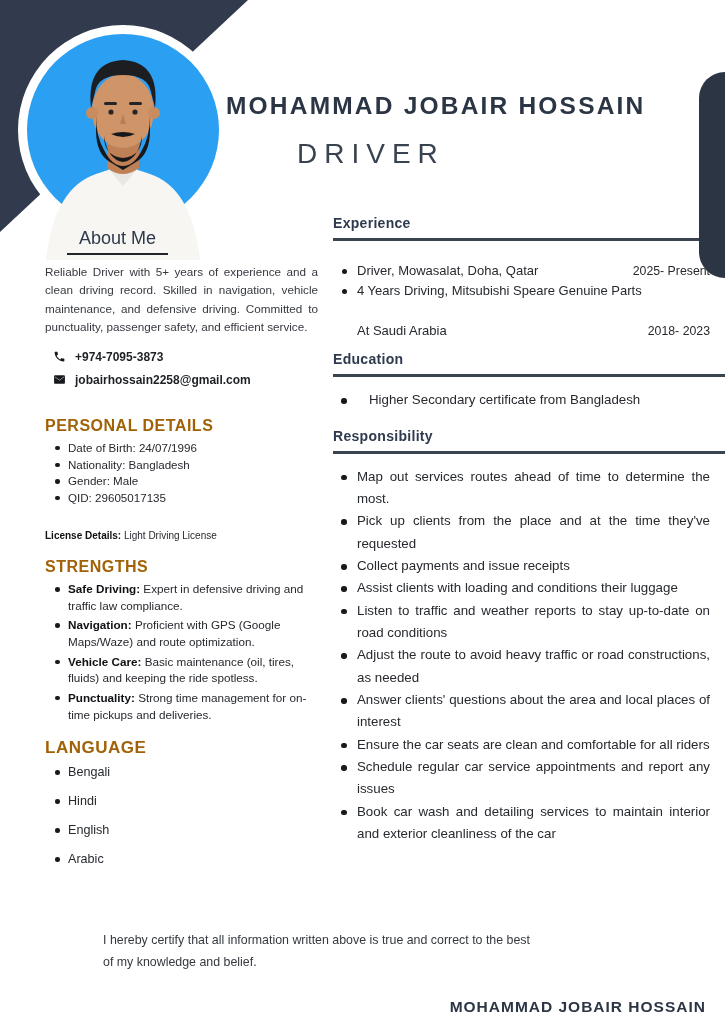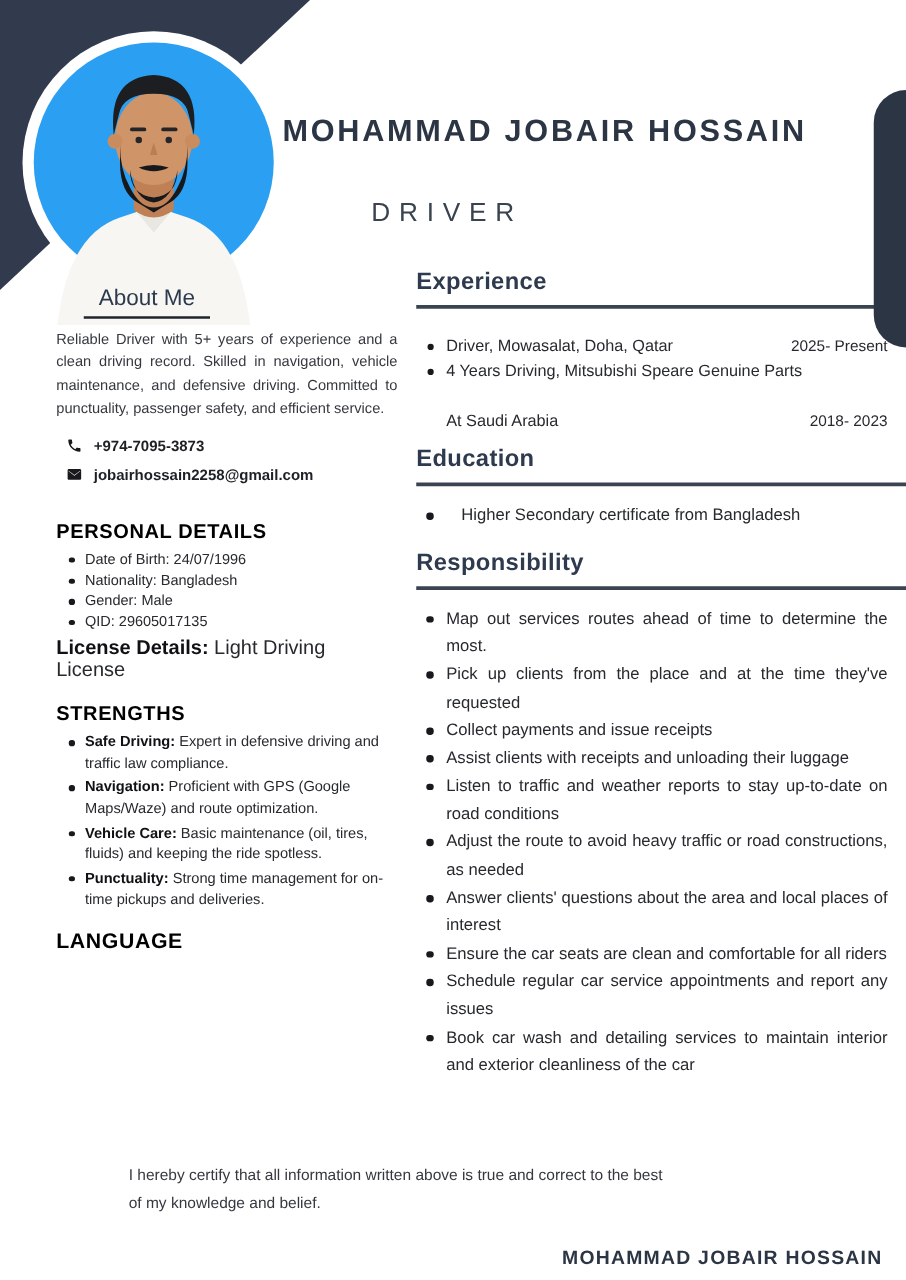--- a/index.html
+++ b/index.html
@@ -20,55 +20,55 @@
     position:absolute;right:0;top:72px;width:26px;height:206px;
     background:#2c3544;border-radius:26px 0 0 26px;z-index:3;
   }
   .photo-wrap{position:absolute;left:8px;top:18px;width:230px;height:242px;z-index:2;}
   
   .name{
     position:absolute;left:226px;top:92px;width:480px;
     font-size:24.5px;font-weight:800;letter-spacing:2.2px;color:#2b3544;z-index:2;
   }
   .role{
-    position:absolute;left:297px;top:159px;
-    font-size:21px;font-weight:400;letter-spacing:7px;color:#39434f;z-index:2;
+    position:absolute;left:297px;top:138px;
+    font-size:28px;font-weight:400;letter-spacing:7px;color:#39434f;z-index:2;
   }
   
   .left-col{position:absolute;left:45px;top:228px;width:273px;z-index:2;}
   .about-heading{
     width:fit-content;margin:0 0 8px 22px;padding:0 12px 4px 12px;
     font-size:18px;font-weight:400;color:#2c3a4c;
     border-bottom:2.5px solid #20242b;
   }
   .about-text{
     margin:0;font-size:11.7px;line-height:1.58;text-align:justify;color:#35393f;
   }
   .contact{margin-top:13px;text-align:center;}
   .contact-row{display:flex;align-items:center;gap:9px;margin:0 0 9px 8px;}
   .contact-row .txt{font-size:12px;font-weight:700;color:#1d2025;}
   .cicon{width:13px;height:13px;flex:0 0 13px;display:inline-flex;}
-  .sec-h{margin:30px 0 5px 0;font-size:16px;font-weight:800;letter-spacing:.5px;color:#000000;}
+  .sec-h{margin:30px 0 5px 0;font-size:16px;font-weight:800;letter-spacing:.5px;color:#a16207;}
   ul.plain{list-style:none;margin:0;padding:0;}
   ul.plain li{
     position:relative;padding-left:23px;font-size:11.6px;line-height:1.43;color:#26292e;
   }
   ul.plain li::before{
     content:"";position:absolute;left:10px;top:6px;width:4.5px;height:4.5px;border-radius:50%;background:#17191c;
   }
-  .license-line{margin-top:4px;font-size:16px;color:#26292e;}
+  .license-line{margin-top:24px;font-size:10px;color:#26292e;}
   .license-line b{color:#0f1114;}
   ul.strength li{margin-bottom:3px;font-size:11.7px;line-height:1.42;}
   ul.strength b{color:#0f1114;}
   ul.lang li{margin-bottom:11px;font-size:12.6px;}
   ul.lang li::before{top:7px;}
   
   .right-col{position:absolute;left:333px;top:215px;width:377px;z-index:2;}
   .r-heading{
-    margin:0 0 7px 0;font-size:19px;font-weight:800;color:#2e3a4e;letter-spacing:.3px;
+    margin:0 0 7px 0;font-size:14px;font-weight:800;color:#2e3a4e;letter-spacing:.3px;
   }
   .rule{height:3px;background:#3a4350;border:0;margin:0 -15px 10px 0;}
   .exp-list{margin:0 0 4px 0;}
   .exp-row{display:flex;justify-content:space-between;align-items:center;margin-top:20px;}
   .exp-li{position:relative;padding-left:24px;font-size:13px;line-height:1.55;color:#26292e;}
   .exp-li::before{
     content:"";position:absolute;left:9px;top:8px;width:5px;height:5px;border-radius:50%;background:#17191c;
   }
   .period{font-size:12.3px;color:#26292e;white-space:nowrap;}
   .edu-gap{margin-top:10px;}
@@ -170,20 +170,26 @@
 
   <h3 class="sec-h" style="margin-top:17px;">STRENGTHS</h3>
   <ul class="plain strength">
     <li><b>Safe Driving:</b> <span>Expert in defensive driving and traffic law compliance.</span></li>
     <li><b>Navigation:</b> <span>Proficient with GPS (Google Maps/Waze) and route optimization.</span></li>
     <li><b>Vehicle Care:</b> <span>Basic maintenance (oil, tires, fluids) and keeping the ride spotless.</span></li>
     <li><b>Punctuality:</b> <span>Strong time management for on-time pickups and deliveries.</span></li>
   </ul>
 
   <h3 class="sec-h" style="font-size:17px;margin-top:15px;">LANGUAGE</h3>
+  <ul class="plain lang">
+    <li>Bengali</li>
+    <li>Hindi</li>
+    <li>English</li>
+    <li>Arabic</li>
+  </ul>
 </div>
 
 <div class="right-col">
 
   <h2 class="r-heading">Experience</h2>
   <div class="rule"></div>
 
   <div class="exp-list">
     <div class="exp-li">
       <div class="exp-row">
@@ -205,21 +211,21 @@
   <ul class="rlist" style="margin-top:12px;">
     <li class="edu-item" style="padding-left:36px;">Higher Secondary certificate from Bangladesh</li>
   </ul>
 
   <h2 class="r-heading" style="margin-top:16px;">Responsibility</h2>
   <div class="rule" style="margin-bottom:12px;"></div>
   <ul class="rlist spread">
     <li>Map out services routes ahead of time to determine the most.</li>
     <li>Pick up clients from the place and at the time they've requested</li>
     <li>Collect payments and issue receipts</li>
-    <li>Assist clients with receipts and unloading their luggage</li>
+    <li>Assist clients with loading and conditions their luggage</li>
     <li>Listen to traffic and weather reports to stay up-to-date on road conditions</li>
     <li>Adjust the route to avoid heavy traffic or road constructions, as needed</li>
     <li>Answer clients' questions about the area and local places of interest</li>
     <li>Ensure the car seats are clean and comfortable for all riders</li>
     <li>Schedule regular car service appointments and report any issues</li>
     <li>Book car wash and detailing services to maintain interior and exterior cleanliness of the car</li>
   </ul>
 </div>
 
 <div class="cert-text">I hereby certify that all information written above is true and correct to the best of my knowledge and belief.</div>

